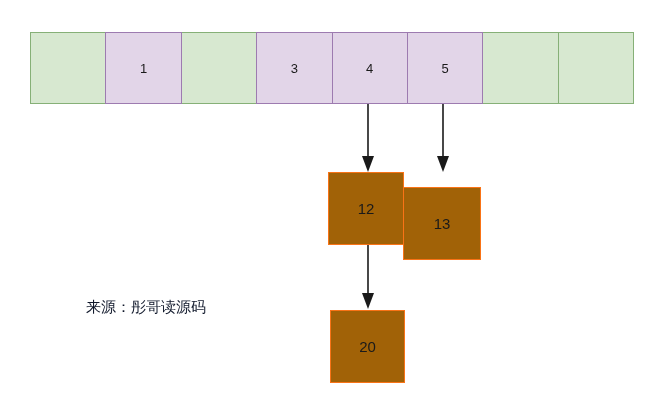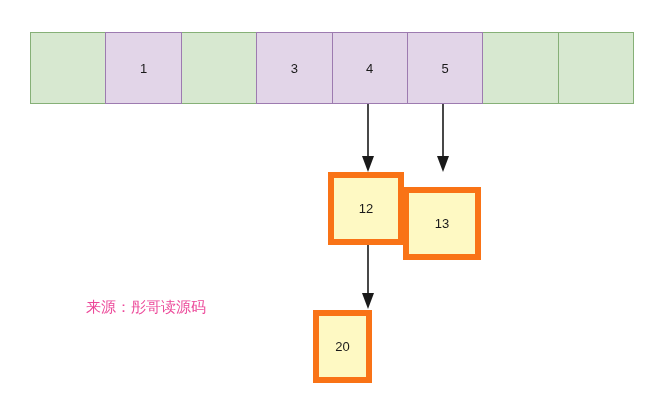--- a/index.html
+++ b/index.html
@@ -49,31 +49,31 @@
     background: #e2d5e8;
     border: 1px solid #9d7bb0;
     z-index: 2;
   }
   .cell-label { line-height: 1; }
 
   
   .node {
     position: absolute;
     box-sizing: border-box;
-    background: #fef9c3;
-    border: 6px solid #f97316;
+    background: #a16207;
+    border: 1px solid #f97316;
     display: flex;
     align-items: center;
     justify-content: center;
-    font-size: 13px;
+    font-size: 15px;
     color: #1a1a1a;
   }
   #node-12 { left: 328px; top: 172px; width: 76px; height: 73px; }
   #node-13 { left: 403px; top: 187px; width: 78px; height: 73px; }
-  #node-20 { left: 313px; top: 310px; width: 59px; height: 73px; text-align: right; }
+  #node-20 { left: 330px; top: 310px; width: 75px; height: 73px; text-align: right; }
 
   
   .arrow { position: absolute; }
   #arrow-4-to-12 { left: 358px; top: 104px; }
   #arrow-5-to-13 { left: 433px; top: 104px; }
   #arrow-12-to-20 { left: 358px; top: 245px; }
 
   
   #notes {
     position: absolute;
@@ -84,21 +84,21 @@
     font-size: 13.5px;
     line-height: 21px;
     white-space: nowrap;
   }
   .note-line { display: block; }
 
   #source-note {
     position: absolute;
     left: 86px;
     top: 296px;
-    color: #ec4899;
+    color: #0f172a;
     font-size: 15px;
     line-height: 22px;
     white-space: nowrap;
   }
 </style>
 </head>
 <body>
 
 <div id="canvas">
 

